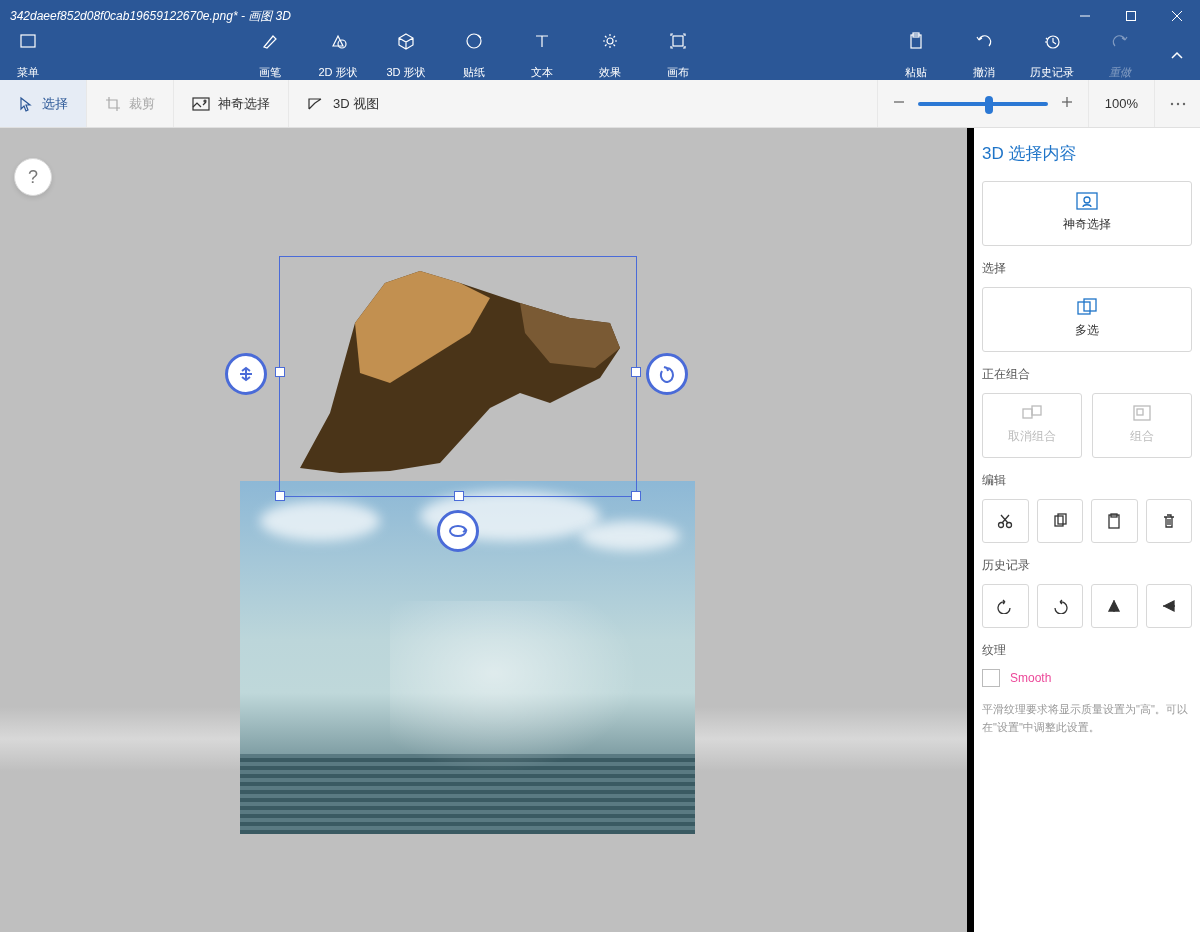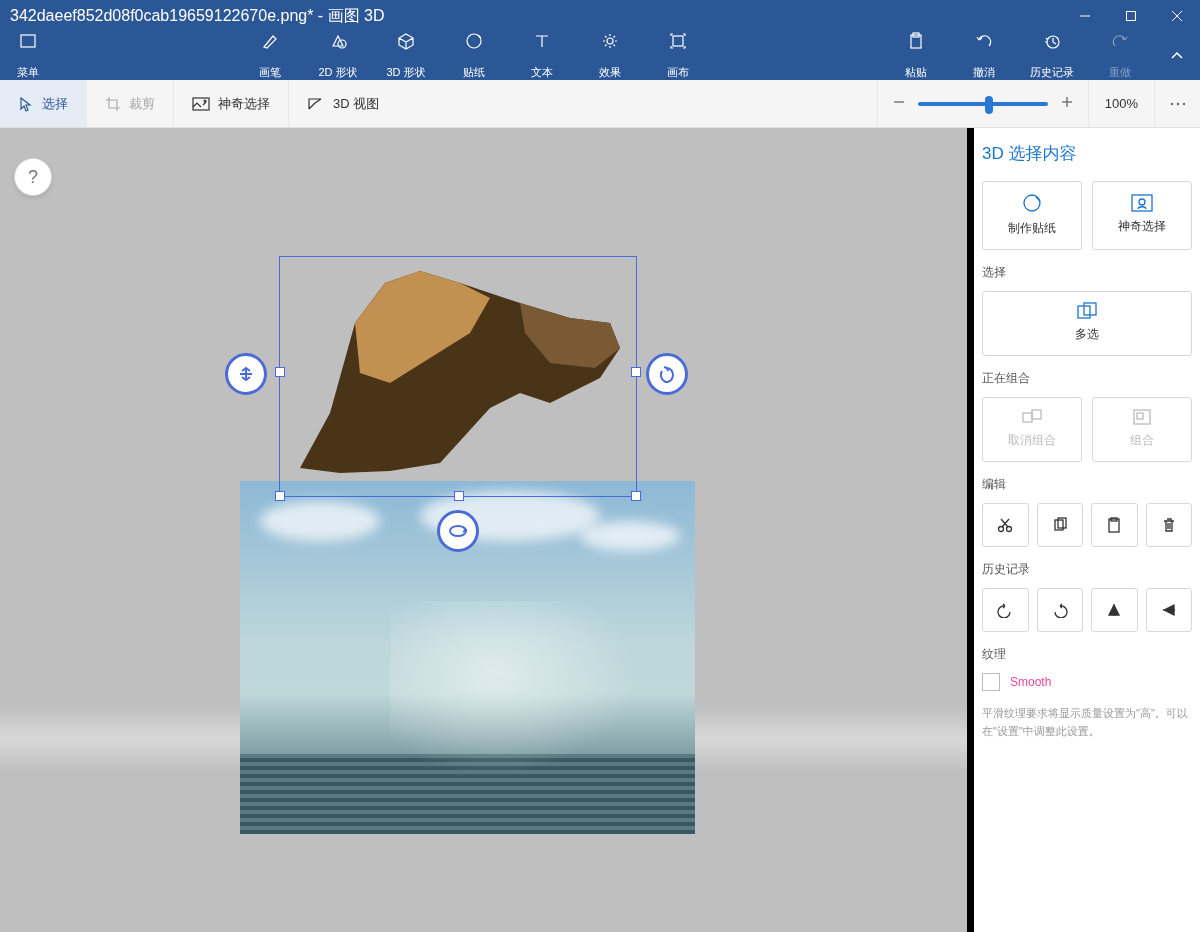--- a/index.html
+++ b/index.html
@@ -1,28 +1,28 @@
 <!DOCTYPE html>
 <html><head>
 <meta charset="utf-8">
 <style>
   * { box-sizing: border-box; margin: 0; padding: 0; font-family: "Segoe UI", "Microsoft YaHei", sans-serif; }
   body { width: 1200px; height: 932px; overflow: hidden; background: #f0f0f0; display:flex; flex-direction:column; }
   
-  .titlebar { height: 32px; background: #2b5797; color: #fff; display:flex; align-items:center; font-size:16px; }
+  .titlebar { height: 32px; background: #2b5797; color: #fff; display:flex; align-items:center; font-size:12px;font-style:italic; }
   .titlebar .title { padding-left:10px; flex:1; }
   .titlebar .winbtns { display:flex; }
   .titlebar .winbtns div { width:46px; height:32px; display:flex; align-items:center; justify-content:center; cursor:default; }
   .titlebar .winbtns svg { stroke:#fff; stroke-width:1; fill:none; }
   
   .ribbon { height: 48px; background:#2b5797; display:flex; align-items:stretch; color:#fff; font-size:11px; }
   .ribbon .ritem { width:68px; display:flex; flex-direction:column; align-items:center; justify-content:space-between; gap:2px; cursor:pointer; }
   .ribbon .ritem svg { stroke:#fff; fill:none; stroke-width:1.2; }
   .ribbon .spacer { flex:1; }
-  .ribbon .ritem.disabled { opacity:.4; }
+  .ribbon .ritem.disabled { opacity:.4;font-style:italic; }
   .ribbon .chevron { width:46px; display:flex; align-items:center; justify-content:center; }
   
   .subbar { height:48px; background:#f5f5f5; border-bottom:1px solid #e0e0e0; display:flex; align-items:stretch; font-size:13px; color:#333; }
   .subbar .sitem { display:flex; align-items:center; gap:8px; padding:0 18px; border-right:1px solid #e8e8e8; cursor:pointer; }
   .subbar .sitem.sel { background:#e6ecf5; color:#2b5797; }
   .subbar .sitem.muted { color:#aaa; }
   .subbar .sitem svg { stroke:currentColor; fill:none; stroke-width:1.2; }
   .subbar .grow { flex:1; display:flex; align-items:center; justify-content:flex-start; gap:10px; }
   .subbar .zoomgroup { display:flex; align-items:center; gap:12px; padding:0 14px; border-left:1px solid #e8e8e8; }
   .slider { position:relative; width:130px; height:4px; background:#2b78d4; border-radius:2px; }
@@ -268,27 +268,20 @@
           <path d="M16 4 L18 6 L15 8"></path>
         </svg>
     </div>
   </div>
 
   <div class="panel">
     <h2>3D 选择内容</h2>
 
     <div class="row2">
       <div class="tile">
-        <svg width="22" height="22">
-            <circle cx="11" cy="11" r="8"></circle>
-            <path d="M15 5 L19 9"></path>
-          </svg>
-        <span>制作贴纸</span>
-      </div>
-      <div class="tile">
         <svg width="22" height="18">
             <rect x="1" y="1" width="20" height="16"></rect>
             <circle cx="11" cy="8" r="3"></circle>
             <path d="M7 15 C7 12 15 12 15 15"></path>
           </svg>
         <span>神奇选择</span>
       </div>
     </div>
 
     <div class="sec">选择</div>

